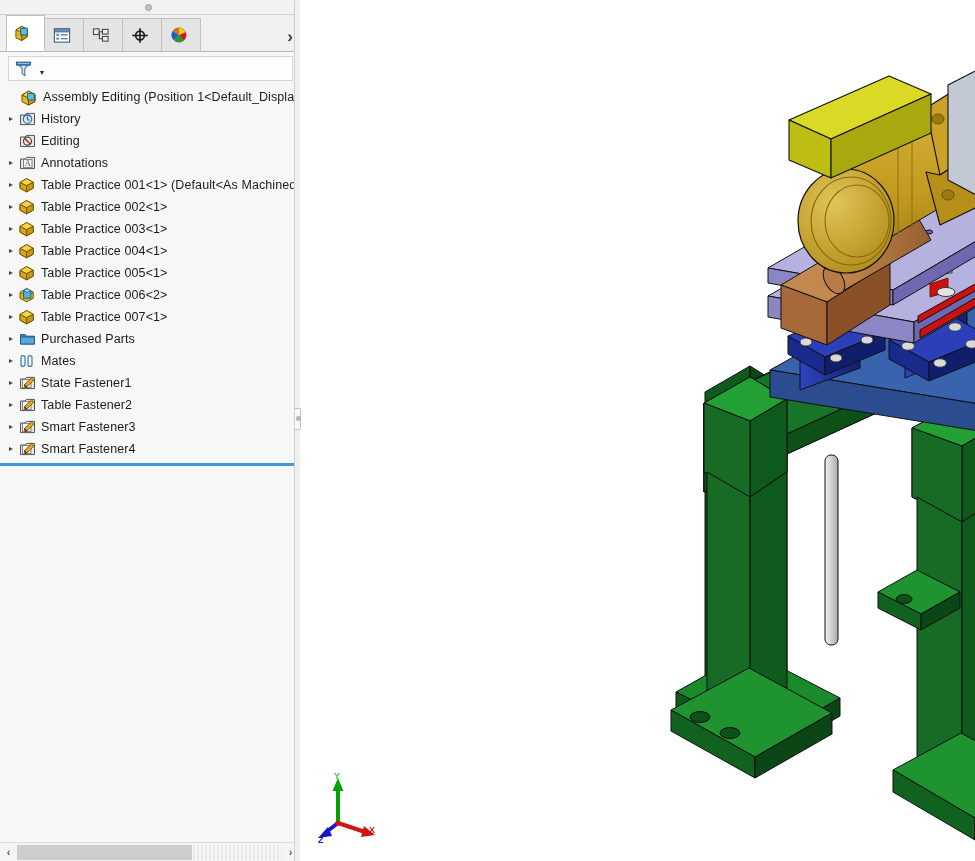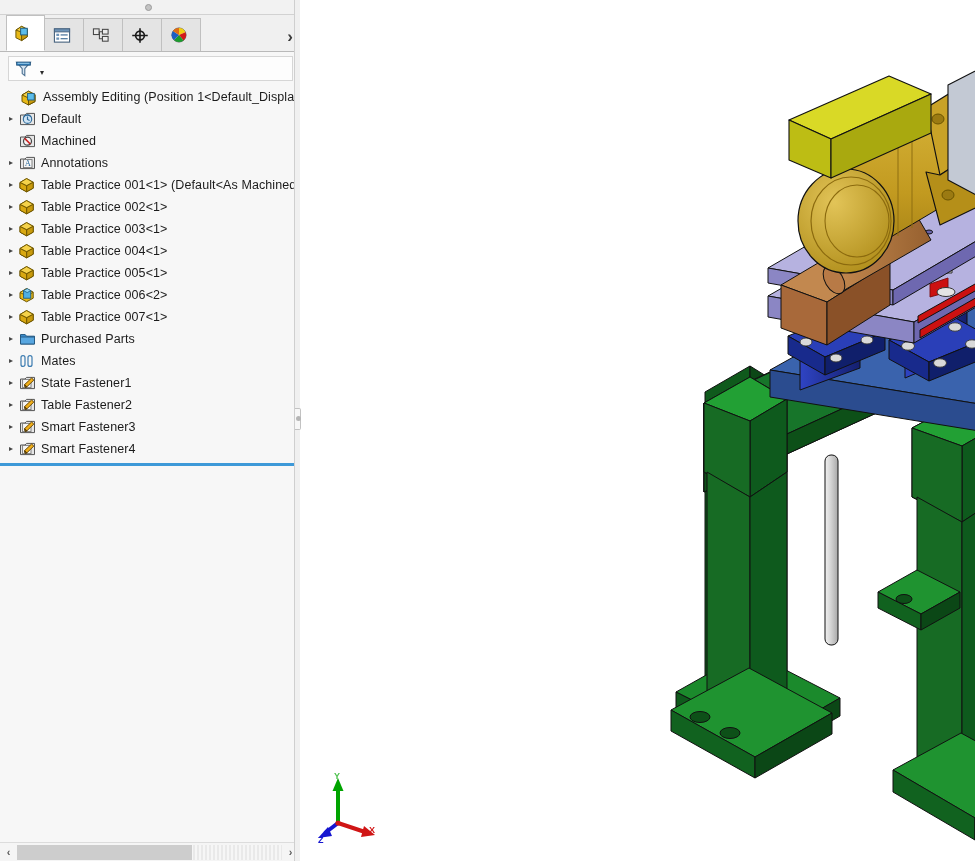--- a/index.html
+++ b/index.html
@@ -328,32 +328,32 @@
           <div class="tree-row">
             <span class="arrow">▸</span>
             <span class="tico">
               <svg width="17" height="16" viewBox="0 0 17 16">
                 <path d="M1.5 4 L6 4 L7.5 2.4 L15.5 2.4 L15.5 13.6 L1.5 13.6 Z" fill="#e6e6e6" stroke="#555" stroke-width="1"></path>
                 <circle cx="8.5" cy="8.2" r="4.2" fill="#cfe4f5" stroke="#2e6a99" stroke-width="1.1"></circle>
                 <path d="M8.5 5.6 L8.5 8.4 L10.6 9.6" fill="none" stroke="#2e6a99" stroke-width="1.2"></path>
                 <path d="M4.6 6.2 A4.2 4.2 0 0 1 12 6" fill="none" stroke="#2e6a99" stroke-width="1.1"></path>
               </svg>
             </span>
-            <span class="tlabel">Default</span>
+            <span class="tlabel">History</span>
           </div>
           <div class="tree-row">
             <span class="arrow blank">▸</span>
             <span class="tico">
               <svg width="17" height="16" viewBox="0 0 17 16">
                 <path d="M1.5 4 L6 4 L7.5 2.4 L15.5 2.4 L15.5 13.6 L1.5 13.6 Z" fill="#e6e6e6" stroke="#555" stroke-width="1"></path>
                 <circle cx="8.5" cy="8.2" r="4" fill="#f4f4f4" stroke="#444" stroke-width="1.2"></circle>
                 <path d="M5.7 5.4 L11.3 11" stroke="#cc2020" stroke-width="1.6"></path>
               </svg>
             </span>
-            <span class="tlabel">Machined</span>
+            <span class="tlabel">Editing</span>
           </div>
           <div class="tree-row">
             <span class="arrow">▸</span>
             <span class="tico">
               <svg width="17" height="16" viewBox="0 0 17 16">
                 <path d="M1.5 4 L6 4 L7.5 2.4 L15.5 2.4 L15.5 13.6 L1.5 13.6 Z" fill="#e6e6e6" stroke="#555" stroke-width="1"></path>
                 <rect x="4.5" y="4.6" width="8.5" height="8" fill="#f7f7f7" stroke="#777" stroke-width="0.9"></rect>
                 <text x="8.7" y="11.4" font-family="Liberation Serif, serif" font-size="8.5" fill="#2e6a99" text-anchor="middle">A</text>
               </svg>
             </span>

